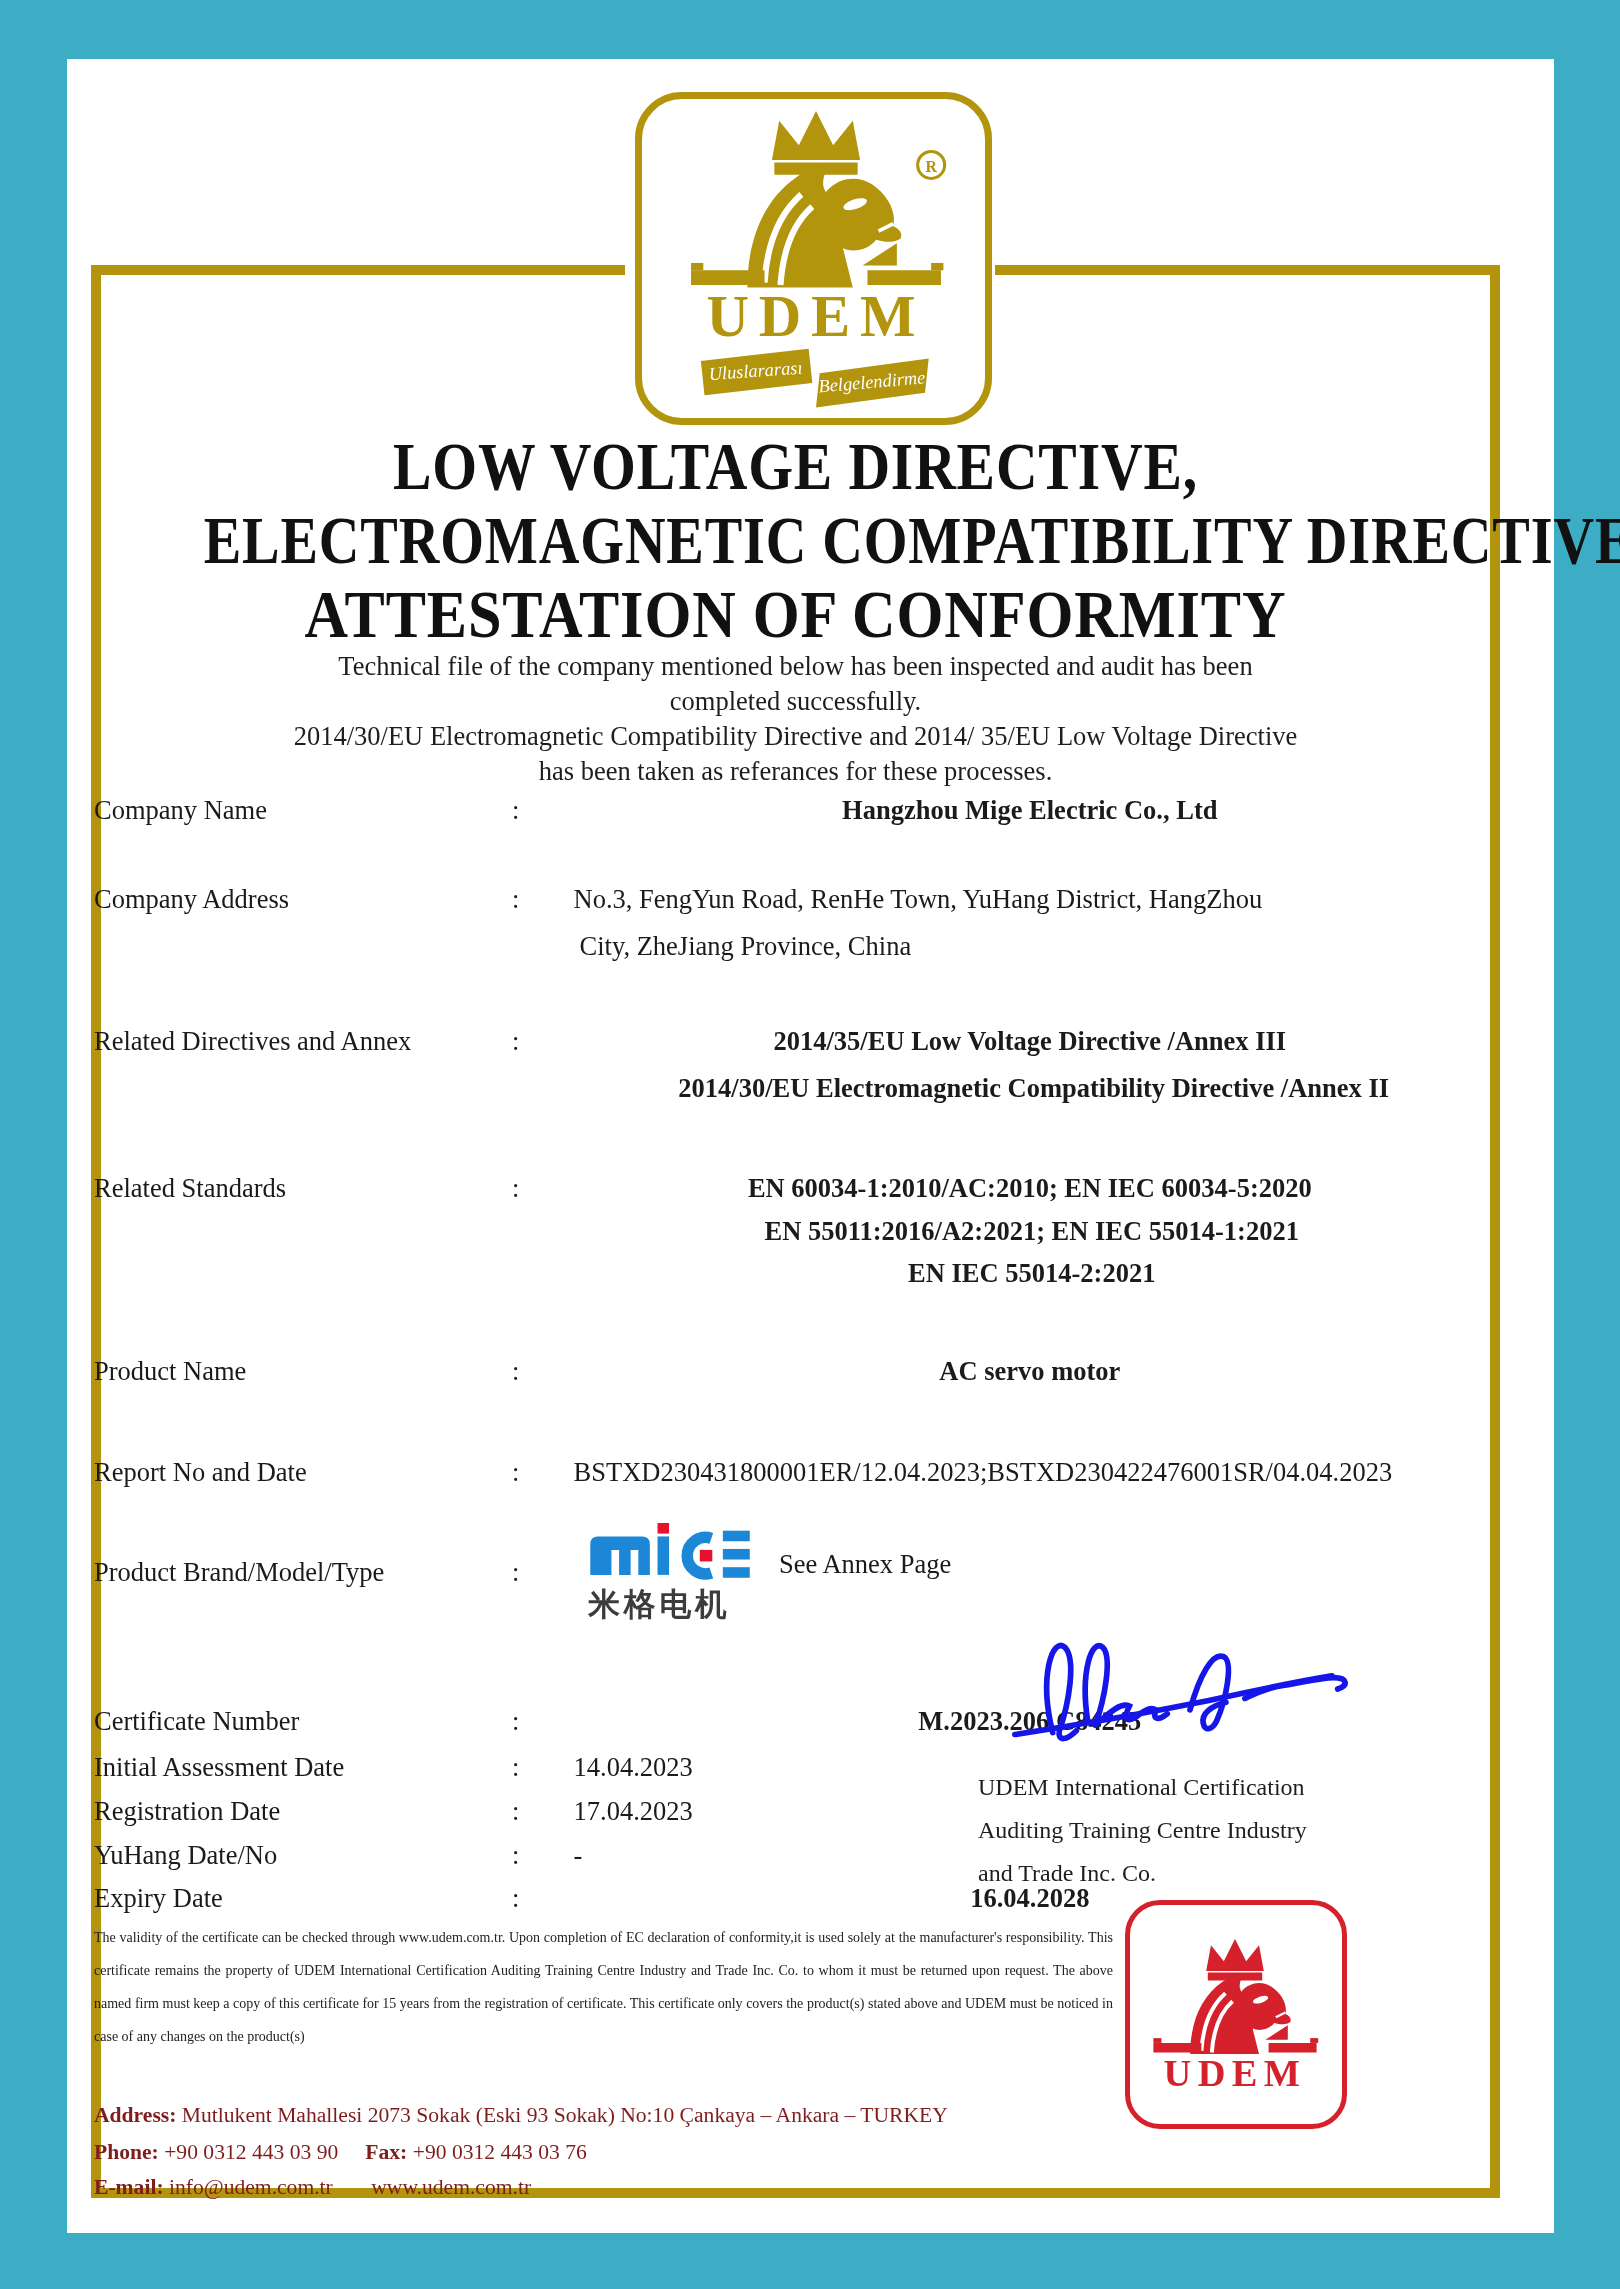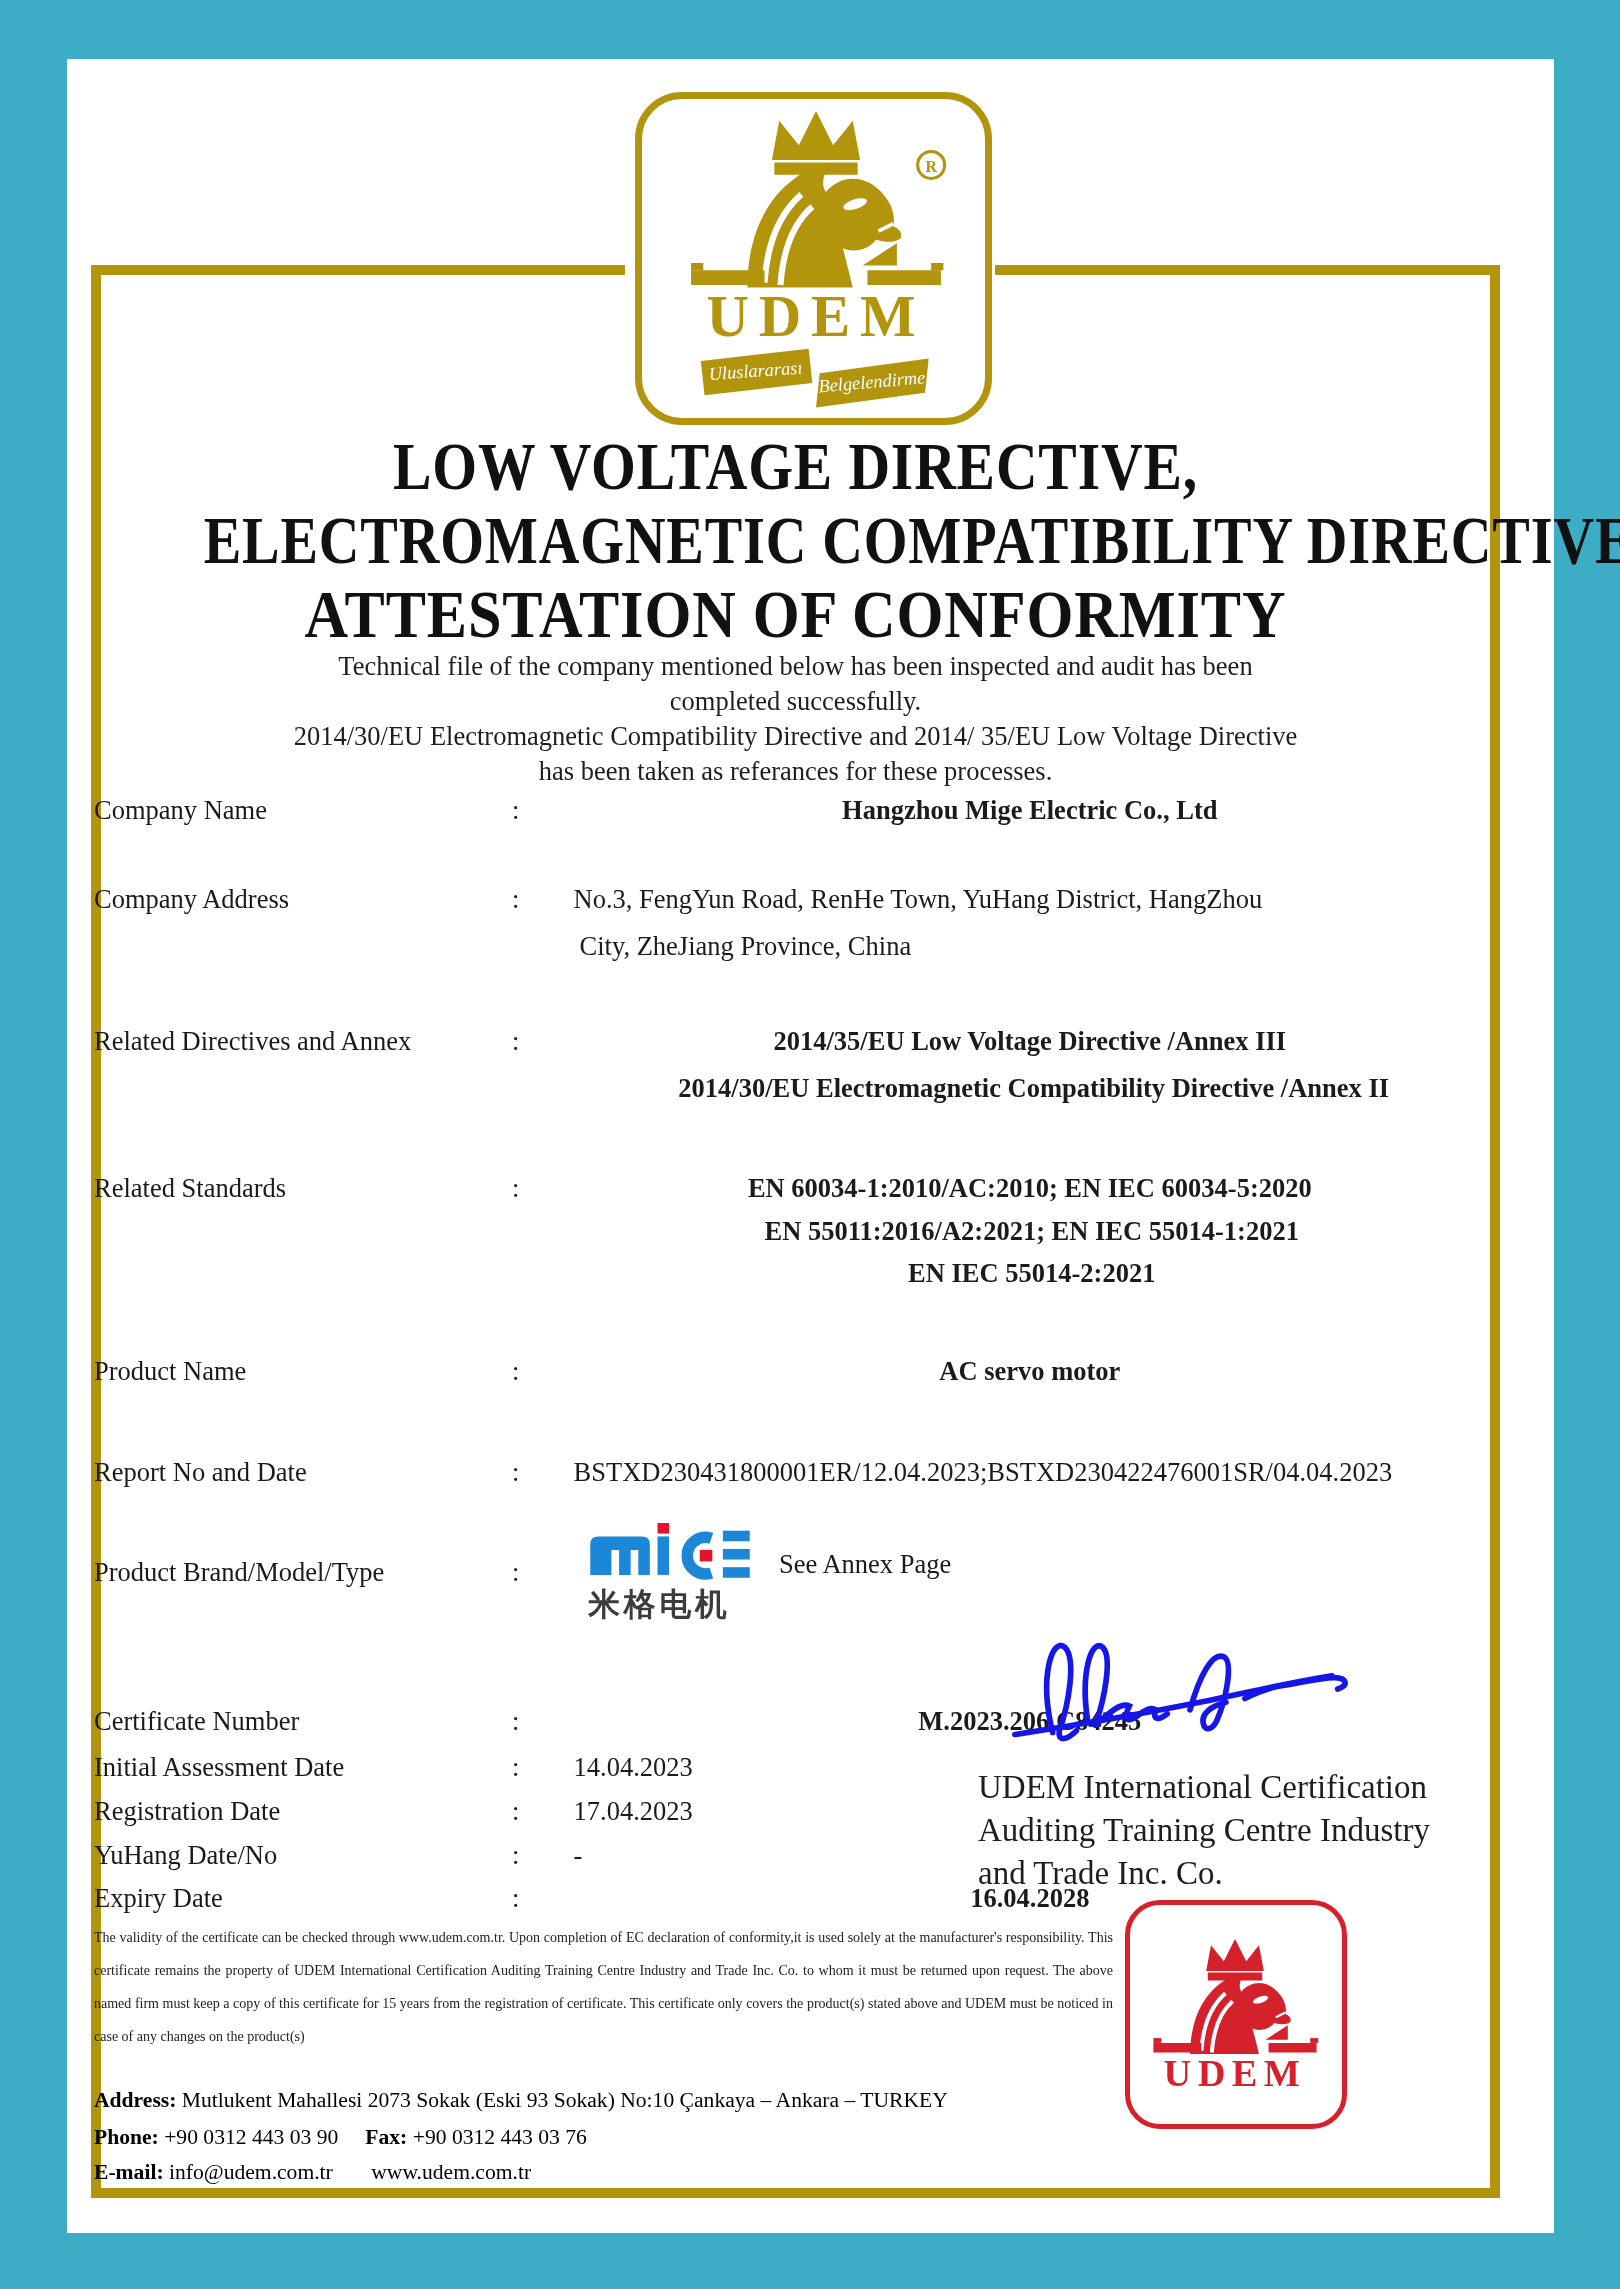--- a/index.html
+++ b/index.html
@@ -23,23 +23,23 @@
   .row{position:absolute;left:94px;width:1392px;display:flex;font-size:26.5px;line-height:29px;gap:44px;}
   .row .lbl{width:374px;flex:0 0 374px;color:#1a1a1a;}
   .row .sep{width:17.6px;flex:0 0 17.6px;}
   .row .val{flex:1;}
   .bold{font-weight:bold;text-align:center;}
   .lh48 > div{margin-bottom:17.6px;}
   .lh44 > div{margin-bottom:13.7px;}
   .brand-note{position:absolute;left:779px;top:1549px;font-size:26.5px;}
   .mige{position:absolute;left:586px;top:1523px;}
   .signature{position:absolute;left:998px;top:1619px;}
-  .issuer{position:absolute;left:978px;top:1766px;width:510px;font-size:33px;line-height:43px;color:#1e1e1e;}
+  .issuer{position:absolute;left:978px;top:1766px;width:510px;font-size:24px;line-height:43px;color:#1e1e1e;}
   .legal{position:absolute;left:94px;top:1921px;width:1019px;font-size:14px;line-height:33px;text-align:justify;color:#222;}
-  .foot-line{position:absolute;left:94px;font-size:21.6px;color:#000000;}
+  .foot-line{position:absolute;left:94px;font-size:21.6px;color:#7f1d1d;margin-top:15px;}
   .foot-line b{font-weight:bold;}
   .fl-address{top:2088px;}
   .fl-phone{top:2125px;}
   .fl-email{top:2160px;}
   .ws{margin-left:33px;}
   .fax{margin-left:21.6px;}
   .red-box{position:absolute;left:1125px;top:1900px;width:222px;height:229px;border:5.9px solid #D4212B;border-radius:35px;box-sizing:border-box;background:#fff;}
   .red-box svg{position:absolute;left:8.8px;top:27.4px;}
   .hidden-defs{position:absolute;width:0;height:0;overflow:hidden;}
 </style>

